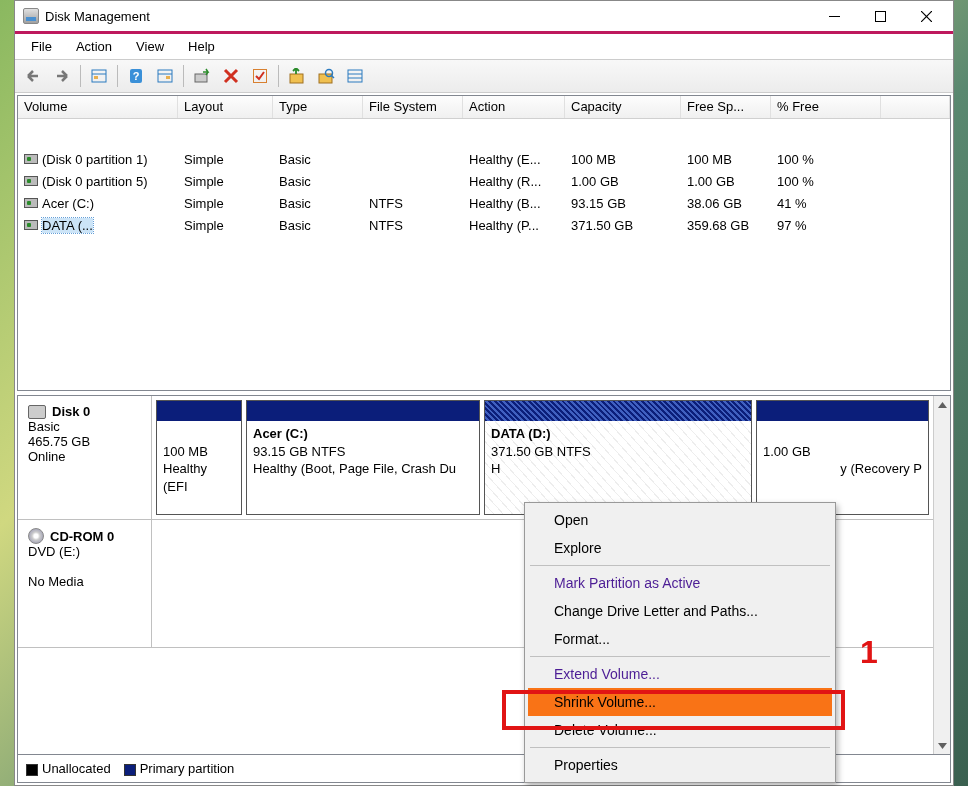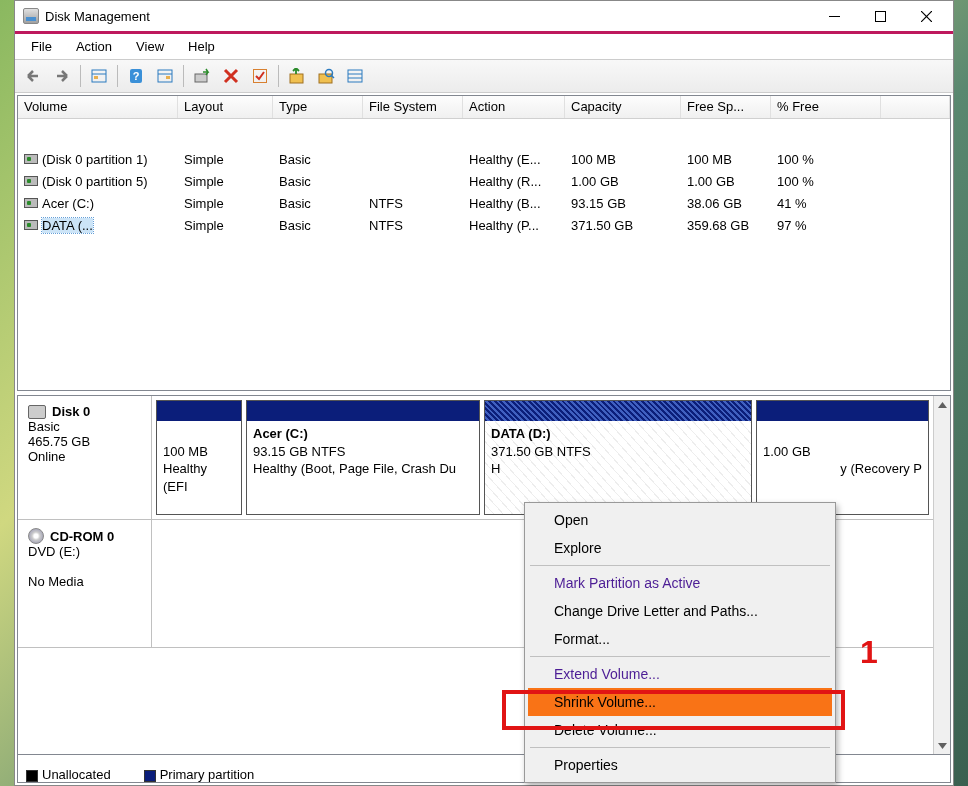--- a/index.html
+++ b/index.html
@@ -165,23 +165,23 @@
       background:repeating-linear-gradient(48deg,#fff,#fff 6px,#ededed 6px,#ededed 7px);
     }
     .bar{height:20px;background:#0b1e7a;}
     .scrollbar-v{width:17px;background:#f0f0f0;border-left:1px solid #ccc;display:flex;flex-direction:column;align-items:center;justify-content:space-between;padding:2px 0;}
     .sb-arrow{width:13px;height:13px;display:flex;align-items:center;justify-content:center;cursor:pointer;}
     .legend{
       height:28px;
       background:#fff;
       border:1px solid #828790;
       border-top:none;
-      display:flex;align-items:flex-end;
+      display:flex;align-items:center;
       padding:0 8px;
-      gap:33px;
+      gap:13px;
       font-size:13px;
     }
     .legend .sw{width:12px;height:12px;display:inline-block;margin-right:4px;border:1px solid #333;vertical-align:middle;}
     .ctx-menu{
       position:absolute;
       left:524px; top:502px;
       width:312px;
       background:#f0f0f0;
       border:1px solid #999;
       box-shadow:2px 3px 6px rgba(0,0,0,0.3);

